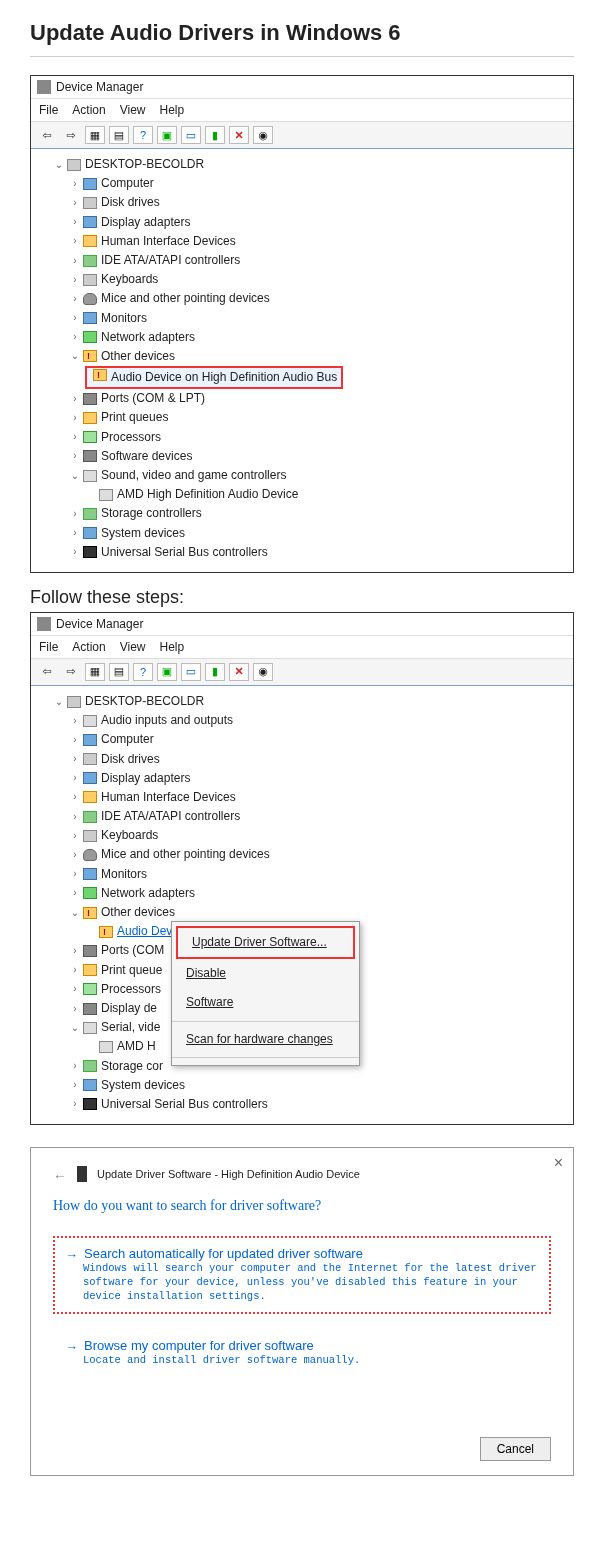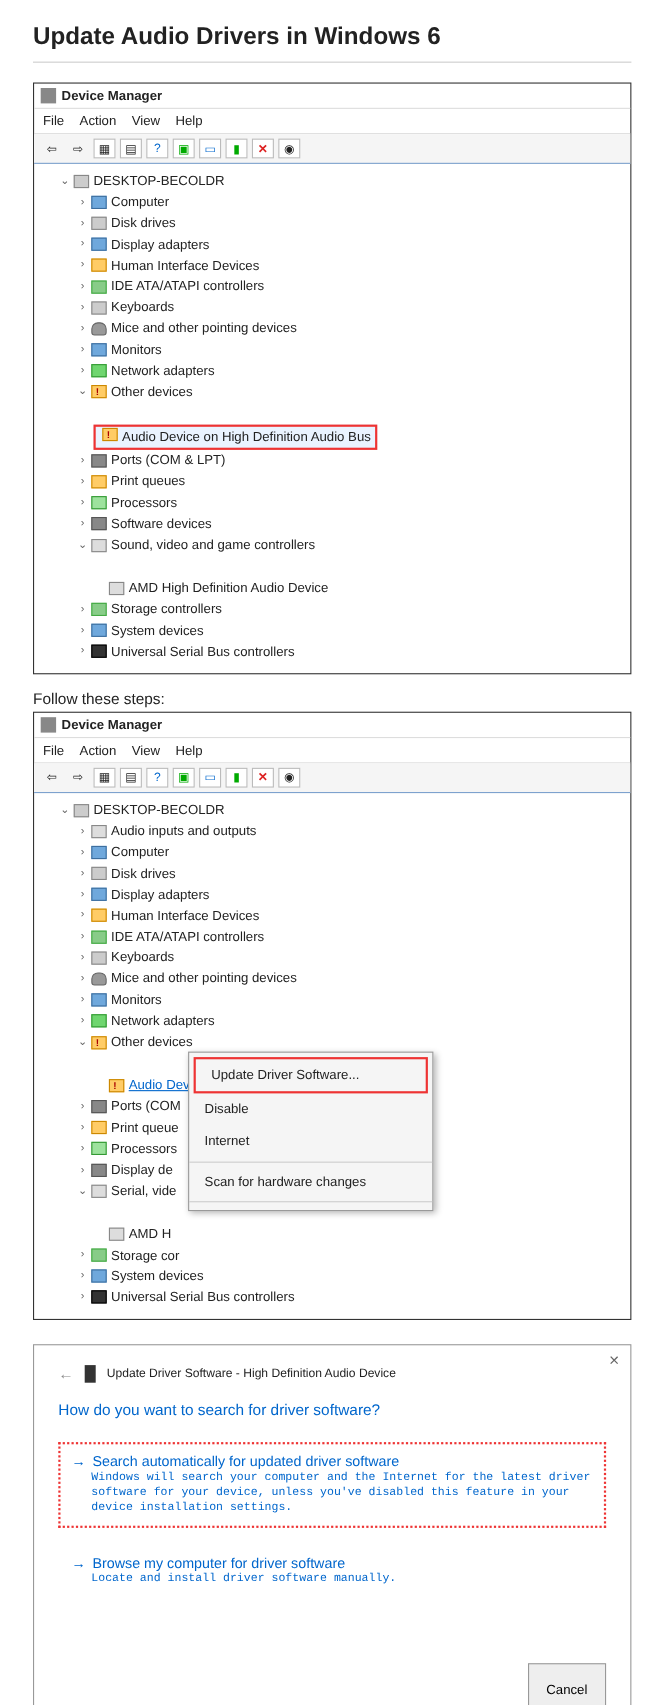--- a/index.html
+++ b/index.html
@@ -1,20 +1,20 @@
 <!DOCTYPE html>
 <html><head>
 <meta charset="utf-8">
 <style>
   * { box-sizing: border-box; }
   body { margin:0; padding:20px 30px; font-family: Arial, Helvetica, sans-serif; font-size:13px; color:#222; background:#fff; width:604px;}
   h1 { font-size:22px; font-weight:bold; margin:0 0 8px 0; }
   .hr { border-top:1px solid #ccc; margin:10px 0 18px 0; }
   .win { border:1px solid #333; background:#fff; margin-bottom:14px; font-family:"Segoe UI",Tahoma,sans-serif; font-size:12px; position:relative;}
-  .titlebar { display:flex; align-items:center; padding:4px 6px; border-bottom:1px solid #ddd; gap:5px;font-weight:bold;}
+  .titlebar { display:flex; align-items:center; padding:4px 6px; border-bottom:1px solid #ddd; gap:5px;}
   .titlebar .tico{width:14px;height:14px;background:#888;display:inline-block;}
   .menubar { display:flex; gap:14px; padding:4px 8px; border-bottom:1px solid #ddd;}
   .menubar span{cursor:default;}
   .toolbar { display:flex; align-items:center; gap:4px; padding:4px 6px; border-bottom:1px solid #7da2ce; background:#f5f5f5;}
   .tbtn { width:20px; height:18px; border:1px solid #bbb; background:#fff; display:flex; align-items:center; justify-content:center; font-size:11px;}
   .tbtn.arrow{border:none;background:none;}
   .tree { padding:6px 4px 10px 8px; font-size:12px; line-height:1.6;}
   .row { display:flex; align-items:center; white-space:nowrap;}
   .arr { width:12px; text-align:center; color:#666; font-size:10px; }
   .ico { width:14px; height:12px; display:inline-block; margin:0 4px 0 2px; background:#6fa8dc; border:1px solid #3d6e9e;}
@@ -24,41 +24,41 @@
   .ico.net{background:#6fd66f;border-color:#393;}
   .ico.warn{background:#fc6;border-color:#c80;position:relative;}
   .ico.warn::after{content:"!";position:absolute;font-size:9px;color:#a00;left:3px;top:-2px;font-weight:bold;}
   .ico.port{background:#888;border-color:#555;}
   .ico.spk{background:#ddd;border-color:#888;}
   .ico.usb{background:#333;border-color:#000;}
   .ico.mouse{background:#999;border-color:#666;border-radius:6px 6px 3px 3px;}
   .ico.proc{background:#9de29d;border-color:#393;}
   .hl { border:2px solid #e33; background:#eaf3ff; padding:0 4px; }
   .sel { color:#0066cc; }
-  .i1{padding-left:14px;} .i2{padding-left:30px;} .i3{padding-left:46px;margin-top:20px;}
-  .ctxmenu{position:absolute;background:#f5f5f5;border:1px solid #999;box-shadow:2px 2px 6px rgba(0,0,0,.3);width:223px;z-index:10; padding:4px 0;}
+  .i1{padding-left:14px;} .i2{padding-left:30px;} .i3{padding-left:46px;}
+  .ctxmenu{position:absolute;background:#f5f5f5;border:1px solid #999;box-shadow:2px 2px 6px rgba(0,0,0,.3);width:189px;z-index:10; padding:4px 0;text-decoration:underline;}
   .ctxmenu .mi{padding:5px 14px;cursor:default;}
   .ctxmenu .mi.hlred{border:2px solid #e33;margin:0 4px;}
   .ctxmenu .mi.b{font-weight:bold;}
   .ctxmenu .sep{border-top:1px solid #ccc;margin:3px 0;}
-  .followtxt{font-size:14px; margin:0 0 4px 0;}
+  .followtxt{font-size:18px; margin:0 0 4px 0;}
   .wizard{border:1px solid #999;background:#fff;padding:18px 22px 14px 22px;position:relative;font-family:"Segoe UI",Tahoma,sans-serif;font-size:12px;margin-top:22px;}
   .wizard .close{position:absolute;top:6px;right:10px;font-size:16px;color:#666;}
   .wizard .whead{display:flex;align-items:center;gap:10px;margin-bottom:16px;}
   .wizard .wback{color:#888;font-size:14px;}
   .wizard .wico{width:10px;height:16px;background:#333;display:inline-block;}
   .wizard .wtitle{font-size:11px;text-align:center;}
-  .wizard .q{color:#0066cc;font-size:14px;margin:0 0 22px 0;}
+  .wizard .q{color:#0066cc;font-size:14px;margin:0 0 22px 0;font-family:Liberation Serif, serif;}
   .wizard .opt{border:2px solid transparent;padding:8px 10px;margin-bottom:14px;}
   .wizard .opt.red{border-color:#e33;border-style:dotted;}
   .wizard .opt .oh{color:#0066cc;font-size:13px;display:flex;align-items:center;gap:6px;}
   .wizard .opt .oh .arrw{color:#0066cc;}
   .wizard .opt .od{color:#0066cc;font-size:10.5px;margin-left:18px;line-height:1.35;font-family:Liberation Mono, monospace;}
   .wizard .btnrow{text-align:right;margin-top:60px;}
-  .wizard .cancel{border:1px solid #999;background:#eee;padding:16px 16px;font-size:12px;}
+  .wizard .cancel{border:1px solid #999;background:#eee;padding:4px 16px;font-size:12px;}
   .x-red{color:#d22;font-weight:bold;}
 </style>
 </head>
 <body>
 
 <h1>Update Audio Drivers in Windows 6</h1>
 <div class="hr"></div>
 
 <div class="win">
   <div class="titlebar">
@@ -327,21 +327,21 @@
       </div>
     <div class="row i2">
         <span class="arr">›</span>
         <span class="ico usb"></span>
         <span>Universal Serial Bus controllers</span>
       </div>
 
     <div class="ctxmenu" style="top:235px;left:140px;">
       <div class="mi hlred">Update Driver Software...</div>
       <div class="mi">Disable</div>
-      <div class="mi">Internet</div>
+      <div class="mi">Software</div>
       <div class="sep"></div>
       <div class="mi">Scan for hardware changes</div>
       <div class="sep"></div>
     </div>
   </div>
 </div>
 
 <div class="wizard">
   <span class="close">×</span>
   <div class="whead">

